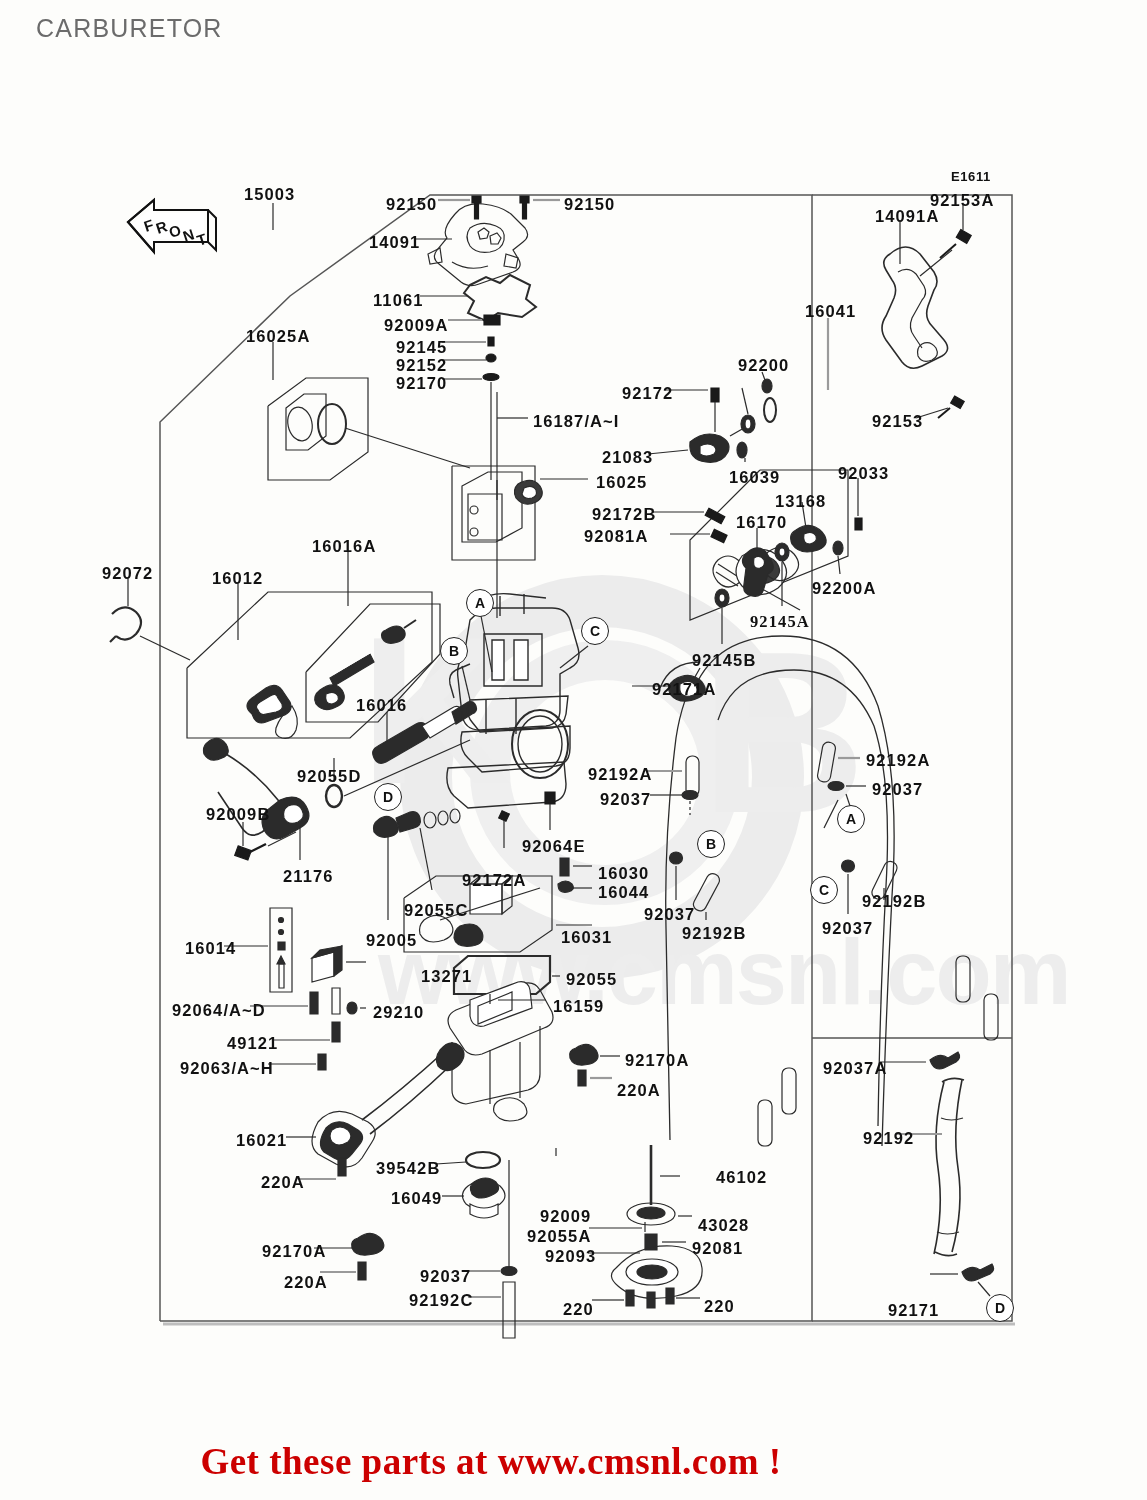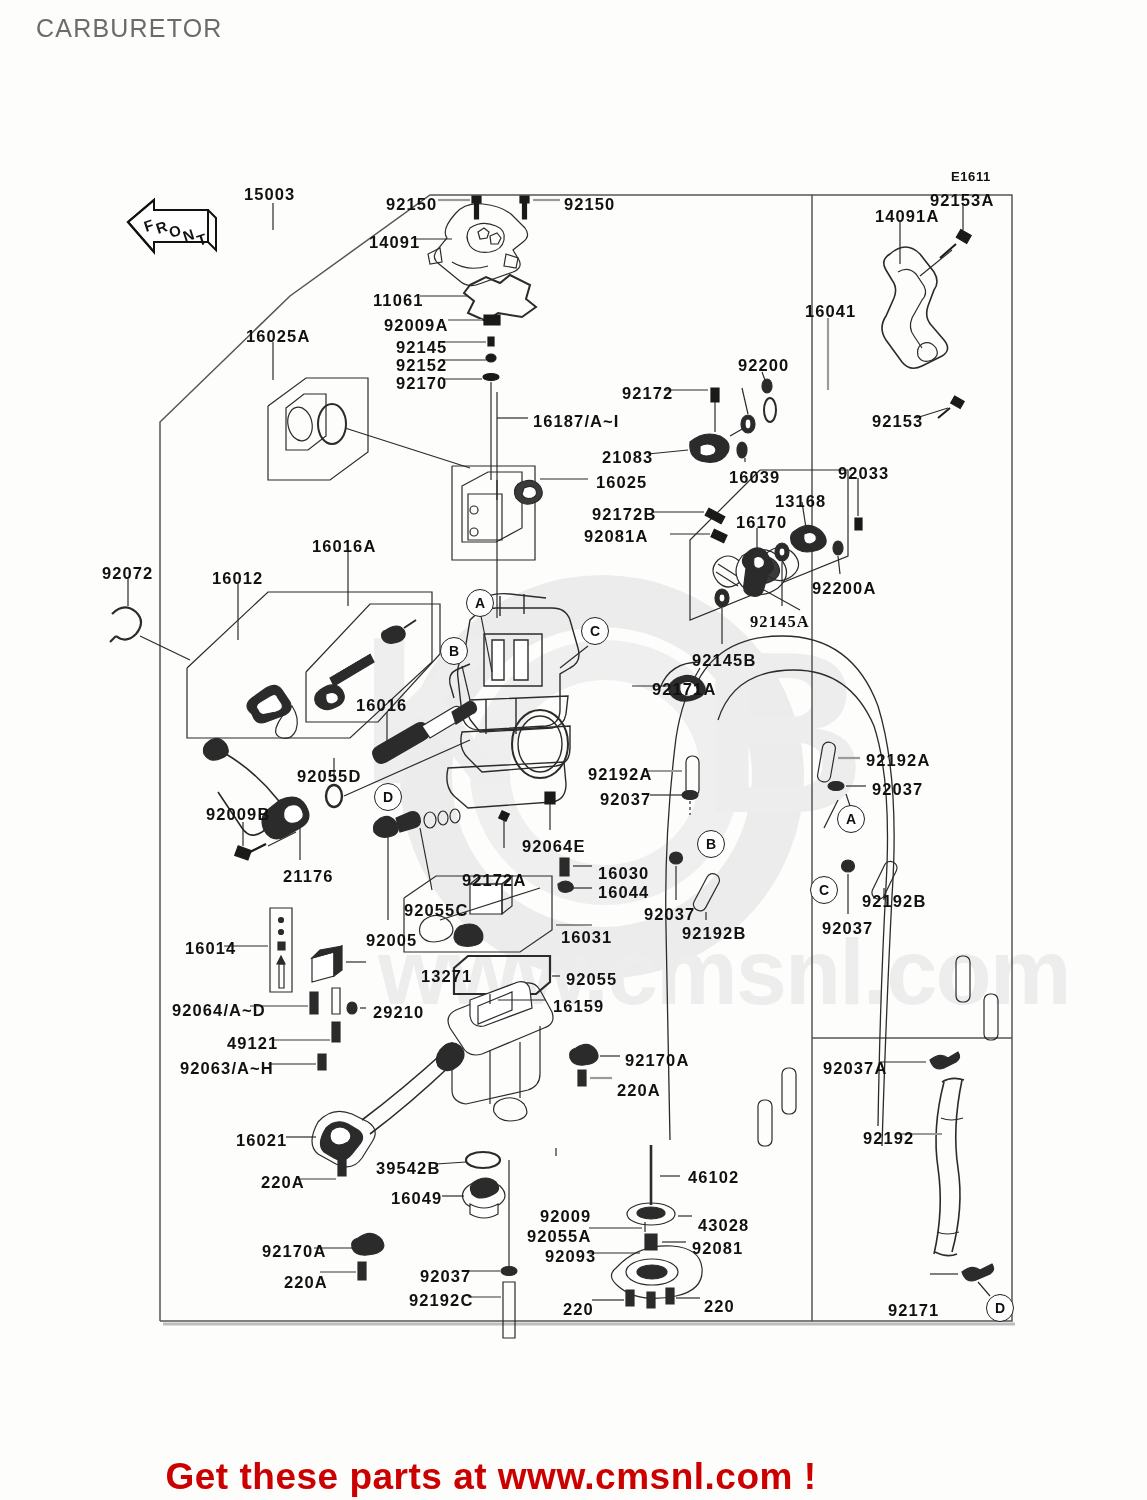--- a/index.html
+++ b/index.html
@@ -34,22 +34,22 @@
      font-weight:bold;}
   #wm-b{position:absolute;left:700px;top:600px;font-size:230px;color:#ededed;
      font-weight:bold;}
 
   
   svg.art{position:absolute;overflow:visible;}
   .art path,.art polyline,.art polygon,.art line,.art circle,.art ellipse,.art rect{
       vector-effect:non-scaling-stroke;}
 
   #footer{position:absolute;left:0;top:1440px;width:982px;text-align:center;
-     font-family:Liberation Sans, sans-serif;font-size:37px;font-weight:bold;
-     color:#cc0000;letter-spacing:.5px;margin-top:16px;}
+     font-family:Liberation Serif, serif;font-size:37px;font-weight:bold;
+     color:#cc0000;letter-spacing:.5px;}
 </style>
 </head>
 <body>
 
 <div id="page-title">CARBURETOR</div>
 
 <div id="diagram">
 
   <div class="lbl sm" style="left:951px;top:170px;">E1611</div>
 
@@ -587,21 +587,21 @@
       <div class="lbl" style="left: 553px; top: 998px;">16159</div>
       <div class="lbl" style="left: 227px; top: 1035px;">49121</div>
       <div class="lbl" style="left: 180px; top: 1060px;">92063/A~H</div>
       <div class="lbl" style="left: 625px; top: 1052px;">92170A</div>
       <div class="lbl" style="left: 617px; top: 1082px;">220A</div>
       <div class="lbl" style="left: 236px; top: 1132px;">16021</div>
       <div class="lbl" style="left: 261px; top: 1174px;">220A</div>
       <div class="lbl" style="left: 376px; top: 1160px;">39542B</div>
       <div class="lbl" style="left: 540px; top: 1208px;">92009</div>
       <div class="lbl" style="left: 391px; top: 1190px;">16049</div>
-      <div class="lbl" style="left: 688px; top: 1169px;">46102</div>
+      <div class="lbl" style="left: 716px; top: 1169px;">46102</div>
       <div class="lbl" style="left: 698px; top: 1217px;">43028</div>
       <div class="lbl" style="left: 692px; top: 1240px;">92081</div>
       <div class="lbl" style="left: 527px; top: 1228px;">92055A</div>
       <div class="lbl" style="left: 545px; top: 1248px;">92093</div>
       <div class="lbl" style="left: 262px; top: 1243px;">92170A</div>
       <div class="lbl" style="left: 284px; top: 1274px;">220A</div>
       <div class="lbl" style="left: 420px; top: 1268px;">92037</div>
       <div class="lbl" style="left: 409px; top: 1292px;">92192C</div>
       <div class="lbl" style="left: 563px; top: 1301px;">220</div>
       <div class="lbl" style="left: 704px; top: 1298px;">220</div>

